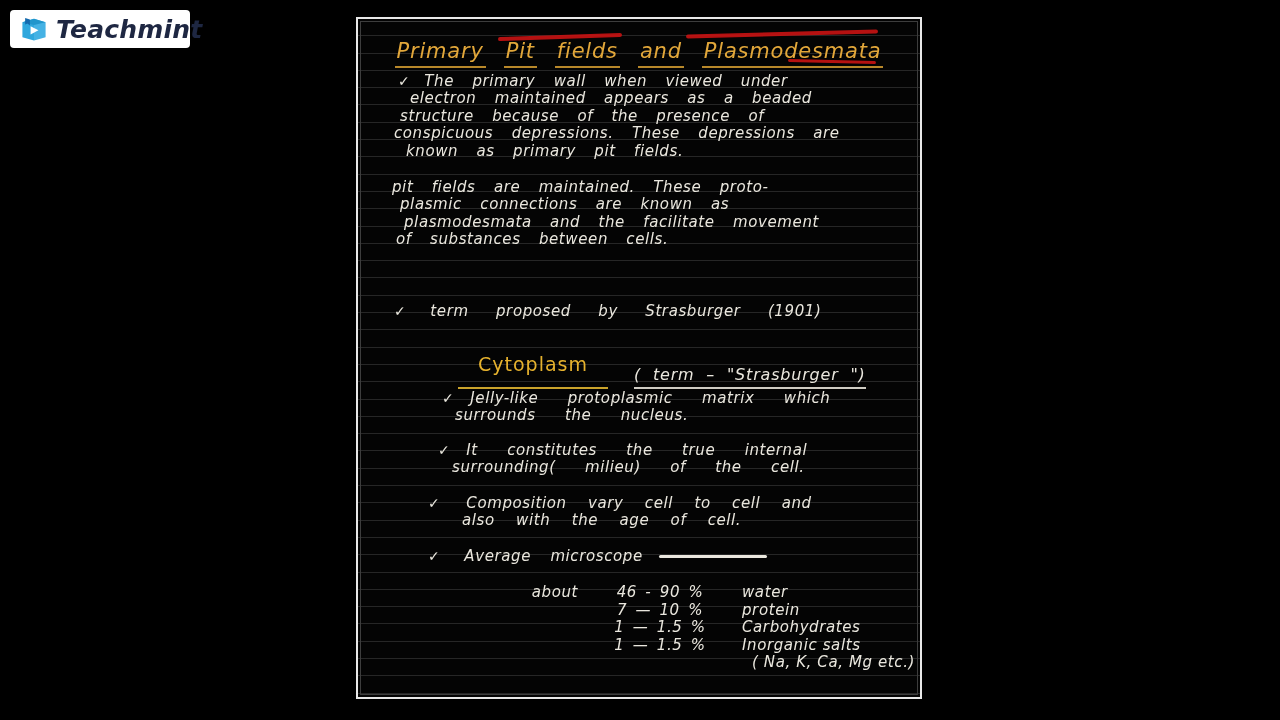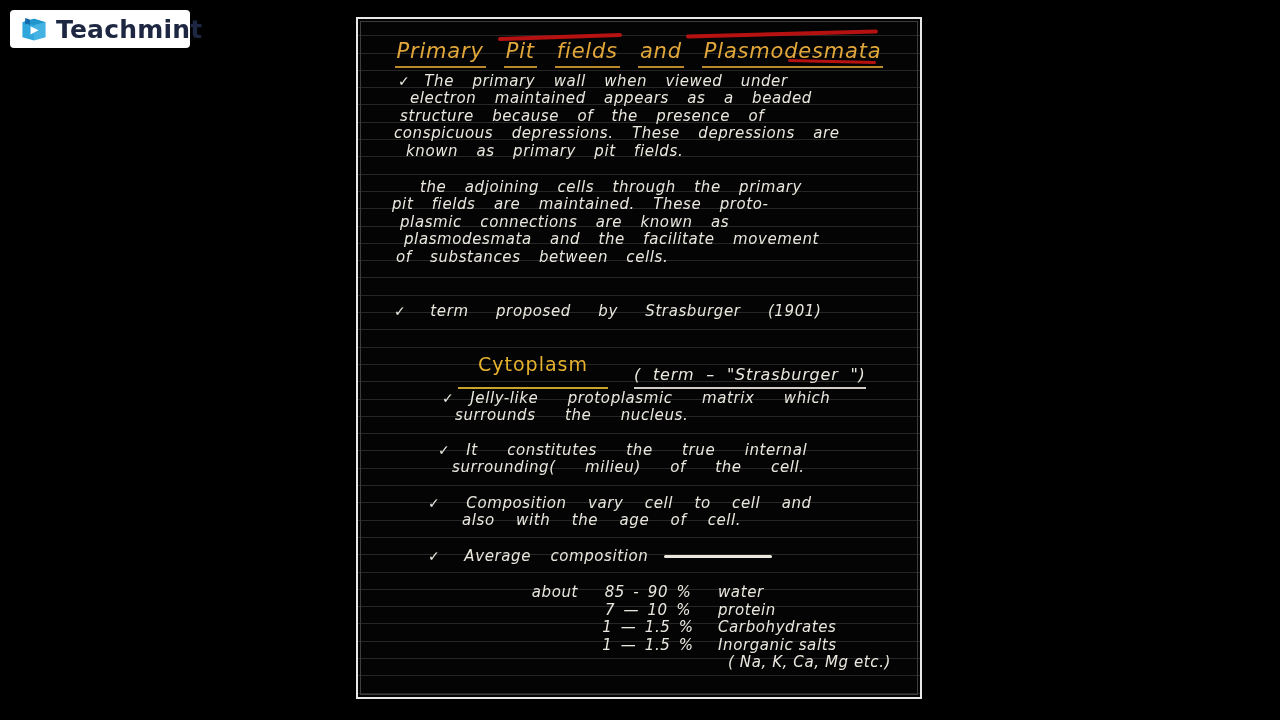--- a/index.html
+++ b/index.html
@@ -3,21 +3,21 @@
 <meta charset="utf-8">
 <style>
   html,body{margin:0;padding:0;}
   body{
     width:1280px;height:720px;background:#000;overflow:hidden;position:relative;
     font-family:"DejaVu Sans", sans-serif;
   }
   
   .logo-box{
     position:absolute;left:10px;top:10px;width:180px;height:38px;background:#ffffff;
-    border-radius:4px;display:flex;align-items:center;gap:7px;padding:0 9px;box-sizing:border-box;
+    border-radius:4px;display:flex;align-items:center;gap:7px;padding:0 9px;box-sizing:border-box;font-style:italic;
   }
   .logo-box svg{flex:0 0 auto;}
   .brand-name{
     font-weight:bold;font-size:25px;color:var(--brand-navy,#1e2742);letter-spacing:.2px;
     font-family:"DejaVu Sans", sans-serif;
   }
   
   .page{
     position:absolute;left:356px;top:17px;width:566px;height:682px;box-sizing:border-box;
     border:2px solid var(--page-border,#e8e8e8);background-color:#040404;overflow:hidden;
@@ -55,21 +55,21 @@
   }
   .cyto-note{
     font-style:italic;font-size:16px;color:var(--ink-white,#eae7de);letter-spacing:.8px;
     border-bottom:2px solid #cfccc3;padding-bottom:3px;word-spacing:6px;
   }
   
   .dash-stroke{display:inline-block;width:108px;height:2.5px;border-radius:2px;
       background:var(--ink-white,#eae7de);vertical-align:middle;margin-left:16px;}
   
   .composition{position:absolute;top:565px;left:148px;line-height:17.6px;}
-  .crow{display:grid;grid-template-columns:72px 112px auto;column-gap:14px;white-space:nowrap;}
+  .crow{display:grid;grid-template-columns:72px 112px auto;column-gap:26px;white-space:nowrap;}
   .cprefix{text-align:right;}
   .crange{text-align:center;word-spacing:3px;}
   .citem{text-align:left;}
 </style>
 </head>
 <body>
 
 <div class="logo-box">
   <svg width="30" height="28" viewBox="0 0 44 40">
     <path d="M22 5 L5 10 L5 32 L22 37 Z" fill="#2fa7dd"></path>
@@ -93,21 +93,20 @@
 
   <div class="para ink ws-p12" style="top:54px;left:36px;">
     <div class="pl"><span class="check" style="margin:0 14px 0 4px;">✓</span><span>The primary wall when viewed under</span></div>
     <div class="pl" style="margin-left:16px;">electron maintained appears as a beaded</div>
     <div class="pl" style="margin-left:6px;">structure because of the presence of</div>
     <div class="pl">conspicuous depressions. These depressions are</div>
     <div class="pl" style="margin-left:12px;">known as primary pit fields.</div>
   </div>
 
   <div class="para ink ws-p12" style="top:160px;left:34px;">
-    <div class="pl" style="margin-left:28px;">the adjoining cells through the primary</div>
     <div class="pl">pit fields are maintained. These proto-</div>
     <div class="pl" style="margin-left:8px;">plasmic connections are known as</div>
     <div class="pl" style="margin-left:12px;">plasmodesmata and the facilitate movement</div>
     <div class="pl" style="margin-left:4px;">of substances between cells.</div>
   </div>
 
   <div class="para ink ws-p3" style="top:284px;left:36px;">
     <div class="pl"><span class="check" style="margin-right:24px;">✓</span><span>term proposed by Strasburger (1901)</span></div>
   </div>
 
@@ -125,27 +124,27 @@
     <div class="pl"><span class="check" style="margin-right:16px;">✓</span><span>It constitutes the true internal</span></div>
     <div class="pl" style="margin-left:14px;">surrounding( milieu) of the cell.</div>
   </div>
 
   <div class="para ink ws-cp" style="top:476px;left:70px;">
     <div class="pl"><span class="check" style="margin-right:26px;">✓</span><span>Composition vary cell to cell and</span></div>
     <div class="pl" style="margin-left:34px;">also with the age of cell.</div>
   </div>
 
   <div class="para ink ws-av" style="top:529px;left:70px;">
-    <div class="pl"><span class="check" style="margin-right:24px;">✓</span><span>Average composition</span><span class="dash-stroke"></span></div>
+    <div class="pl"><span class="check" style="margin-right:24px;">✓</span><span>Average microscope</span><span class="dash-stroke"></span></div>
   </div>
 
   <div class="composition ink">
     <div class="crow">
       <span class="cprefix">about</span>
-      <span class="crange">85 - 90 %</span>
+      <span class="crange">46 - 90 %</span>
       <span class="citem">water</span>
     </div>
     <div class="crow">
       <span class="cprefix"></span>
       <span class="crange">7 — 10 %</span>
       <span class="citem">protein</span>
     </div>
     <div class="crow">
       <span class="cprefix"></span>
       <span class="crange">1 — 1.5 %</span>

